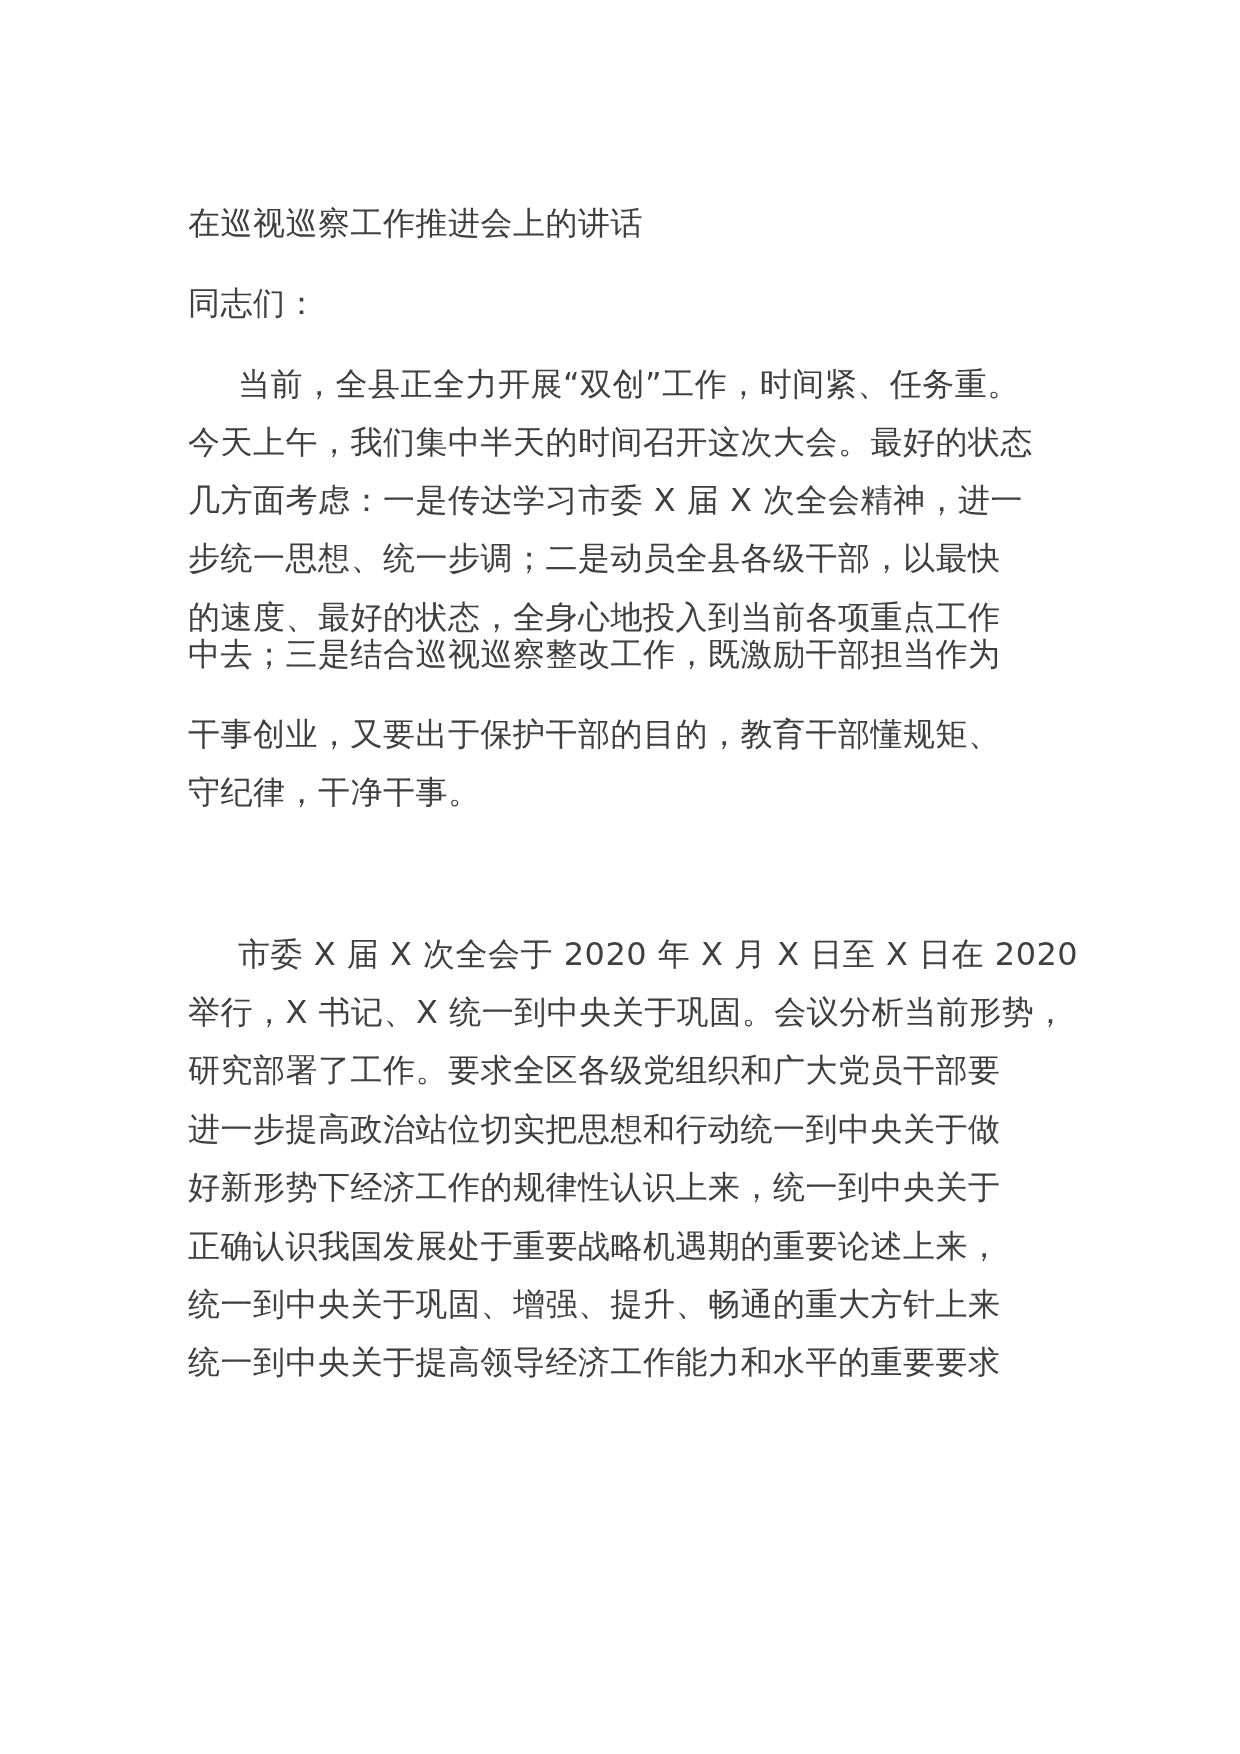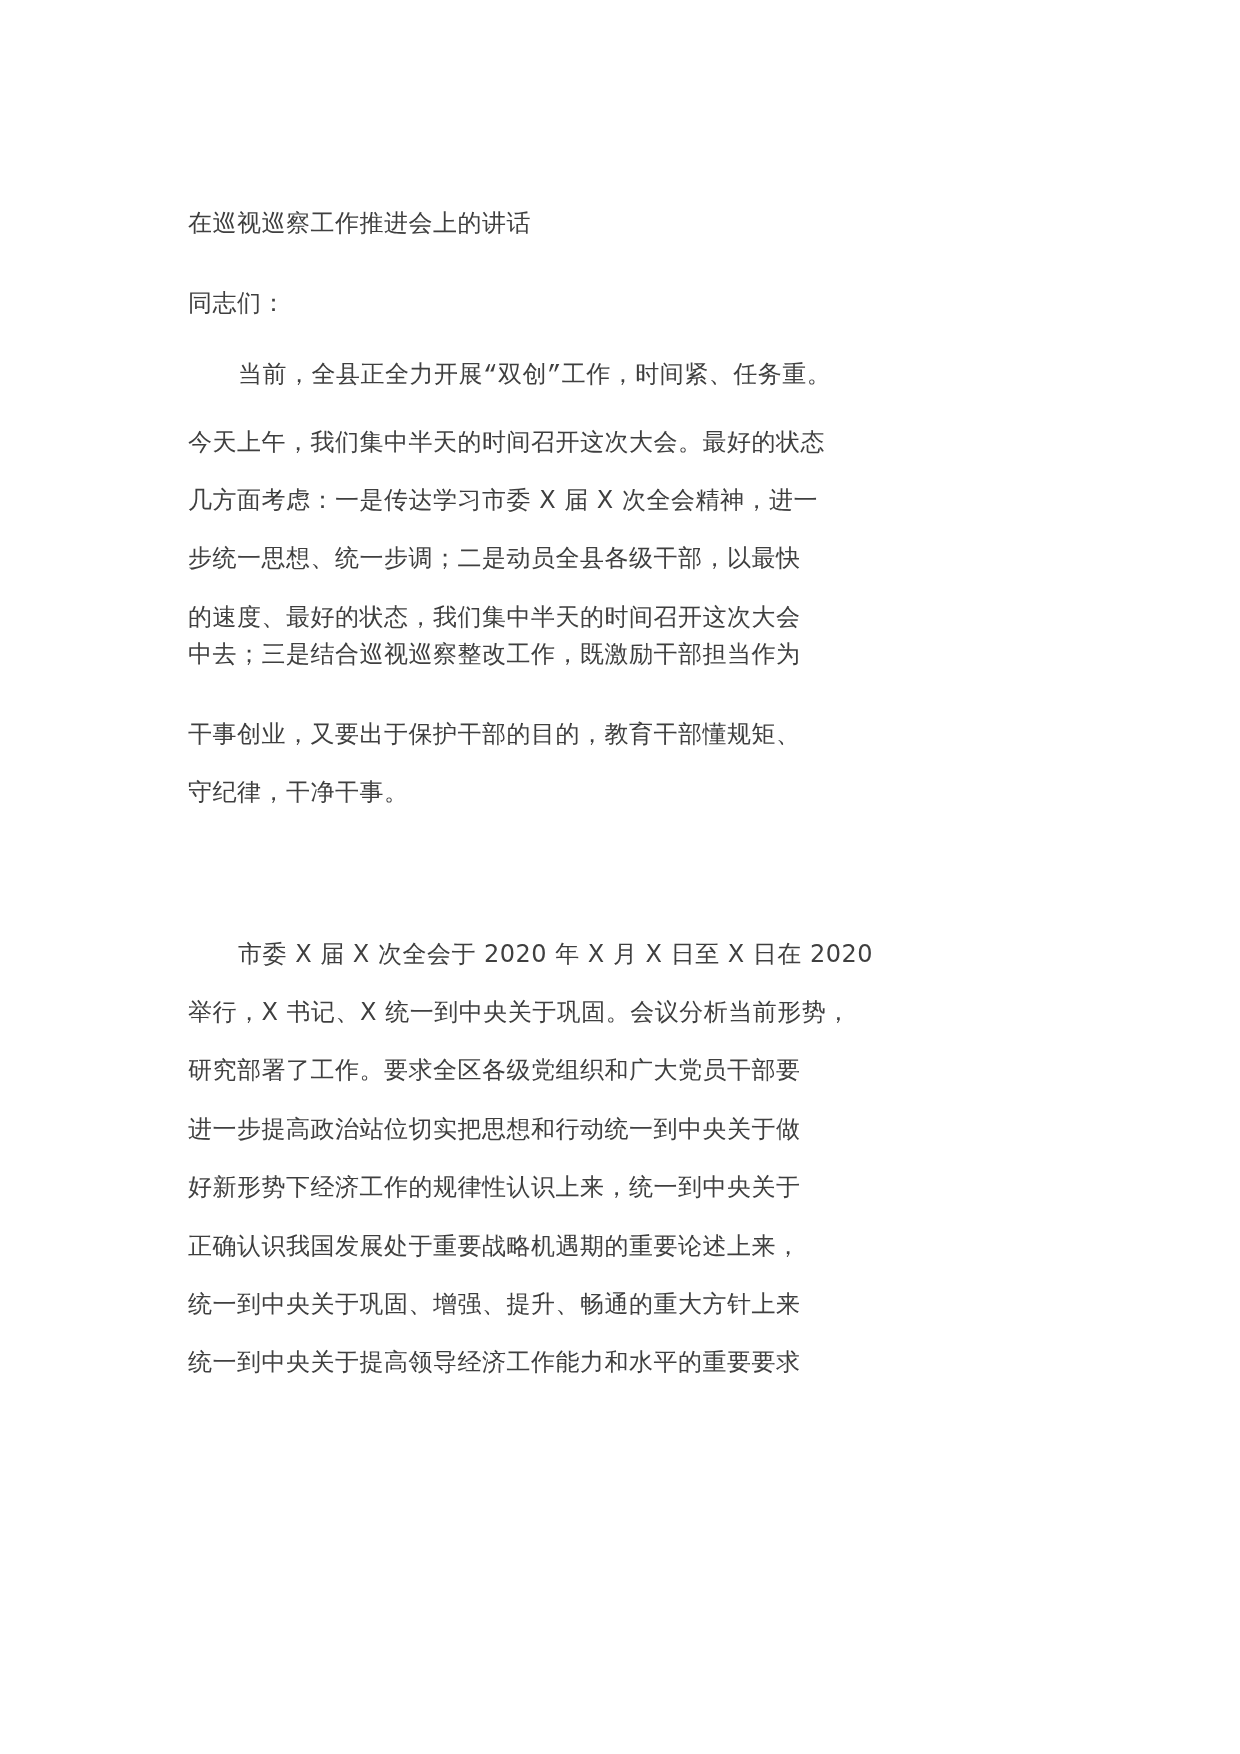--- a/index.html
+++ b/index.html
@@ -19,21 +19,21 @@
       position: absolute;
       left: 0;
       top: 0;
       width: 1240px;
       height: 1754px;
       background: #ffffff;
     }
     .line {
       position: absolute;
       left: 188px;
-      font-size: 24px;
+      font-size: 32px;
       line-height: 40px;
       white-space: nowrap;
       letter-spacing: 0.5px;
     }
     .indent {
       left: 238px;
     }
     .heading {
       font-weight: bold;
       color: #3a3a3a;
@@ -43,25 +43,25 @@
 </head>
 <body>
 
 <div class="page">
 
   <div class="line" style="top:203px;">在巡视巡察工作推进会上的讲话</div>
 
   <div class="line" style="top:283px;">同志们：</div>
 
   <div>
-    <div class="line indent" style="top:356px;font-family:Liberation Mono, monospace;">当前，全县正全力开展“双创”工作，时间紧、任务重。</div>
+    <div class="line indent" style="top:364px;">当前，全县正全力开展“双创”工作，时间紧、任务重。</div>
     <div class="line" style="top:422px;">今天上午，我们集中半天的时间召开这次大会。最好的状态</div>
     <div class="line" style="top:480px;">几方面考虑：一是传达学习市委 X 届 X 次全会精神，进一</div>
     <div class="line" style="top:538px;">步统一思想、统一步调；二是动员全县各级干部，以最快</div>
-    <div class="line" style="top:597px;">的速度、最好的状态，我们集中半天的时间召开这次大会</div>
+    <div class="line" style="top:597px;">的速度、最好的状态，全身心地投入到当前各项重点工作</div>
     <div class="line" style="top:634px;">中去；三是结合巡视巡察整改工作，既激励干部担当作为</div>
     <div class="line" style="top:714px;">干事创业，又要出于保护干部的目的，教育干部懂规矩、</div>
     <div class="line" style="top:772px;text-align:right;">守纪律，干净干事。</div>
   </div>
 
 
   <div>
     <div class="line indent" style="top:934px;">市委 X 届 X 次全会于 2020 年 X 月 X 日至 X 日在 2020</div>
     <div class="line" style="top:992px;">举行，X 书记、X 统一到中央关于巩固。会议分析当前形势，</div>
     <div class="line" style="top:1050px;">研究部署了工作。要求全区各级党组织和广大党员干部要</div>

